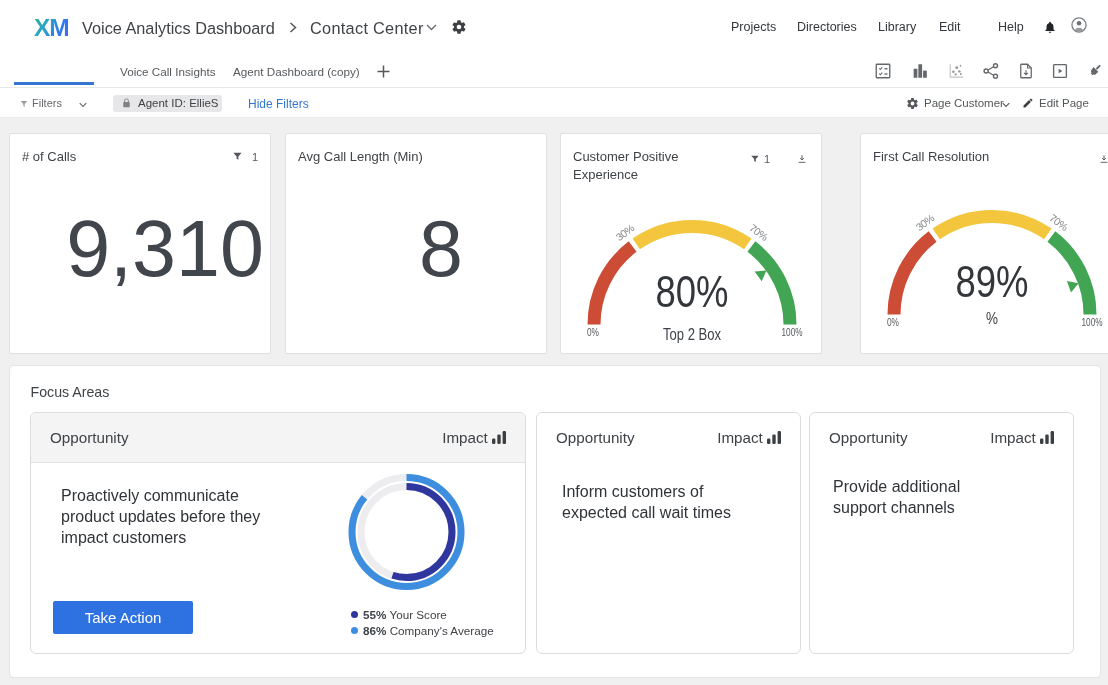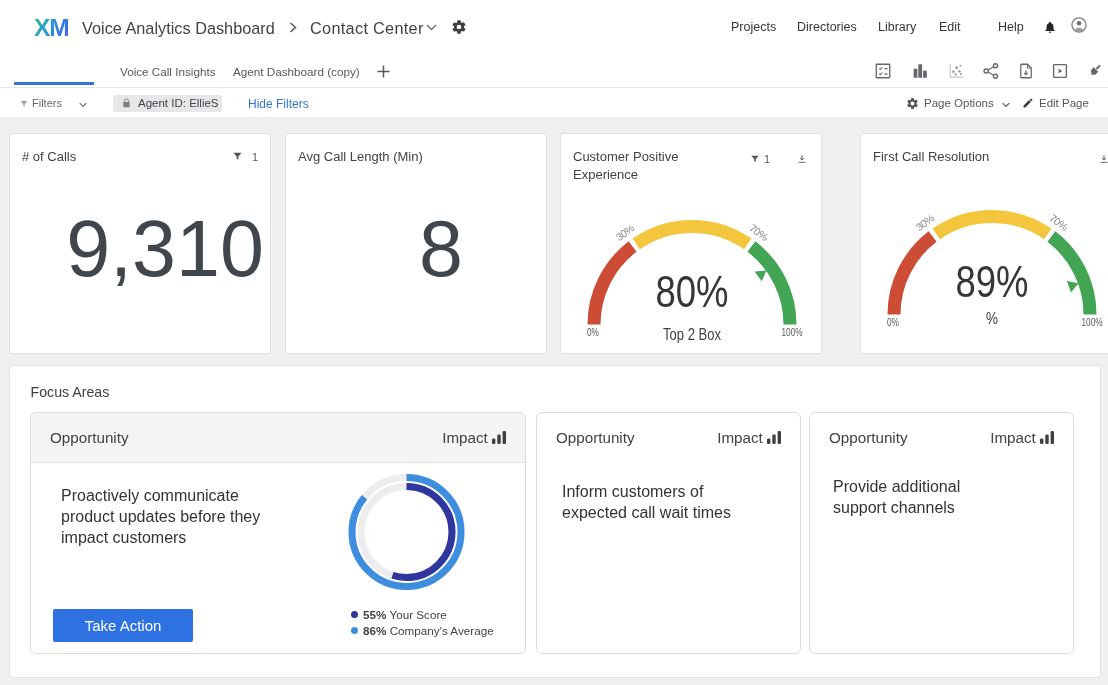--- a/index.html
+++ b/index.html
@@ -31,21 +31,21 @@
 .card-title { position:absolute; left:12px; top:14px; font-size:13px; color:#3f4347; line-height:18px; }
 .bignum { position:absolute; width:100%; text-align:center; top:69px; font-size:79px; font-weight:300; color:#41464d; }
 
 
 #panel { position:absolute; left:9px; top:365px; width:1092px; height:313px; background:#fff; border:1px solid #e4e4e6; border-radius:4px; }
 .fcard { position:absolute; background:#fff; border:1px solid #dcdcde; border-radius:6px; }
 .fhead { position:absolute; left:0; top:0; width:100%; height:50px; }
 .fhead .opp { position:absolute; left:19px; top:16px; font-size:15.2px; color:#3f4347; }
 .impact { position:absolute; top:16px; right:19px; font-size:15.2px; color:#3f4347; }
 .fbody-text { position:absolute; font-size:16px; line-height:21px; color:#303438; }
-#takeaction { position:absolute; left:22px; top:196px; width:140px; height:33px; background:#2e72e2; border-radius:2px; color:#fff; font-size:15px; text-align:center; line-height:33px; }
+#takeaction { position:absolute; left:22px; top:188px; width:140px; height:33px; background:#2e72e2; border-radius:2px; color:#fff; font-size:15px; text-align:center; line-height:33px; }
 .legend { position:absolute; font-size:11.7px; color:#3f4347; }
 .dot { display:inline-block; width:7px; height:7px; border-radius:50%; margin-right:5px; vertical-align:1px; }
 </style>
 </head>
 <body>
 <div id="page">
 
   <div id="hdr">
     <div id="logo">XM</div>
     <div class="abs" style="left:82px; top:19px; font-size:16.3px; color:#3f4347;">Voice Analytics Dashboard</div>
@@ -138,21 +138,21 @@
         <path d="M1 1l4.5 4.5L10 1" fill="none" stroke="#6a6d70" stroke-width="1.6"></path>
       </svg>
     <div id="chip">
       <svg style="margin:0 6px 0 8px; vertical-align:-2px;" width="11" height="12" viewBox="0 0 24 24" fill="#7d8185">
           <path d="M18 10h-1V7a5 5 0 0 0-10 0v3H6a1 1 0 0 0-1 1v9a1 1 0 0 0 1 1h12a1 1 0 0 0 1-1v-9a1 1 0 0 0-1-1zM9 7a3 3 0 0 1 6 0v3H9z"></path>
         </svg>Agent ID: EllieS</div>
     <div class="abs" style="left:248px; top:9px; font-size:12px; color:#3276d2;">Hide Filters</div>
     <svg class="abs" style="left:906px; top:9px;" width="13" height="13" viewBox="0 0 24 24" fill="#55595d">
         <path d="M19.4 13c.04-.32.06-.66.06-1s-.02-.68-.07-1l2.1-1.65a.5.5 0 0 0 .12-.64l-2-3.46a.5.5 0 0 0-.6-.22l-2.49 1a7.3 7.3 0 0 0-1.7-1l-.37-2.65A.5.5 0 0 0 14 2h-4a.5.5 0 0 0-.5.42l-.37 2.65c-.62.26-1.18.6-1.7 1l-2.48-1a.5.5 0 0 0-.6.22l-2 3.46a.5.5 0 0 0 .12.64L4.56 11c-.04.32-.06.66-.06 1s.02.68.07 1l-2.12 1.65a.5.5 0 0 0-.12.64l2 3.46c.12.22.38.3.6.22l2.5-1c.52.4 1.08.74 1.7 1l.37 2.65A.5.5 0 0 0 10 22h4a.5.5 0 0 0 .5-.42l.37-2.65a7.3 7.3 0 0 0 1.7-1l2.48 1c.23.09.48 0 .6-.22l2-3.46a.5.5 0 0 0-.12-.64L19.4 13zM12 15.5a3.5 3.5 0 1 1 0-7 3.5 3.5 0 0 1 0 7z"></path>
       </svg>
-    <div class="abs" style="left:924px; top:9px; font-size:11.5px; color:#54575a;">Page Options</div>
+    <div class="abs" style="left:924px; top:9px; font-size:11.5px; color:#54575a;">Page Customer</div>
     <svg class="abs" style="left:1002px; top:14px;" width="8" height="6" viewBox="0 0 11 7">
         <path d="M1 1l4.5 4.5L10 1" fill="none" stroke="#55595d" stroke-width="1.5"></path>
       </svg>
     <svg class="abs" style="left:1022px; top:9px;" width="12" height="12" viewBox="0 0 24 24" fill="#3c4043">
         <path d="M3 17.2V21h3.8L17.8 9.9l-3.7-3.7L3 17.2zM20.7 7a1 1 0 0 0 0-1.4L18.4 3.3a1 1 0 0 0-1.4 0l-1.8 1.8 3.7 3.7L20.7 7z"></path>
       </svg>
     <div class="abs" style="left:1039px; top:9px; font-size:11.5px; color:#54575a;">Edit Page</div>
   </div>
 
   <div id="content"></div>

